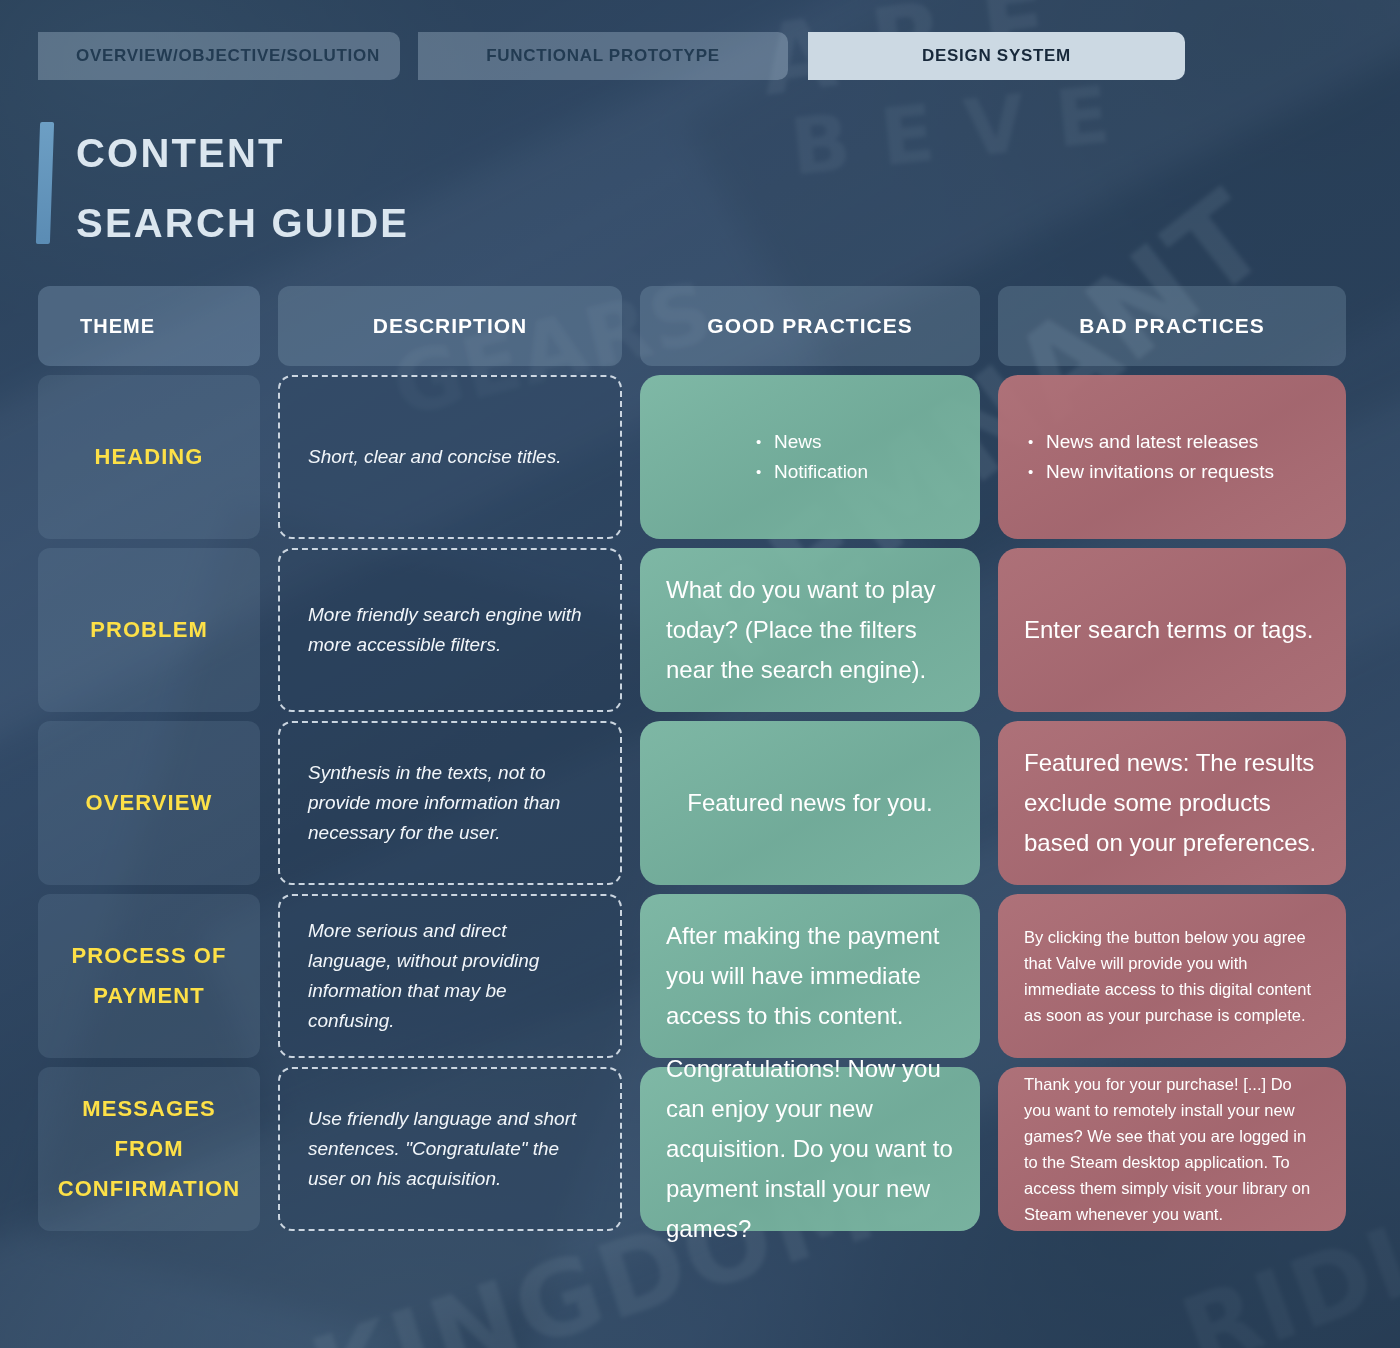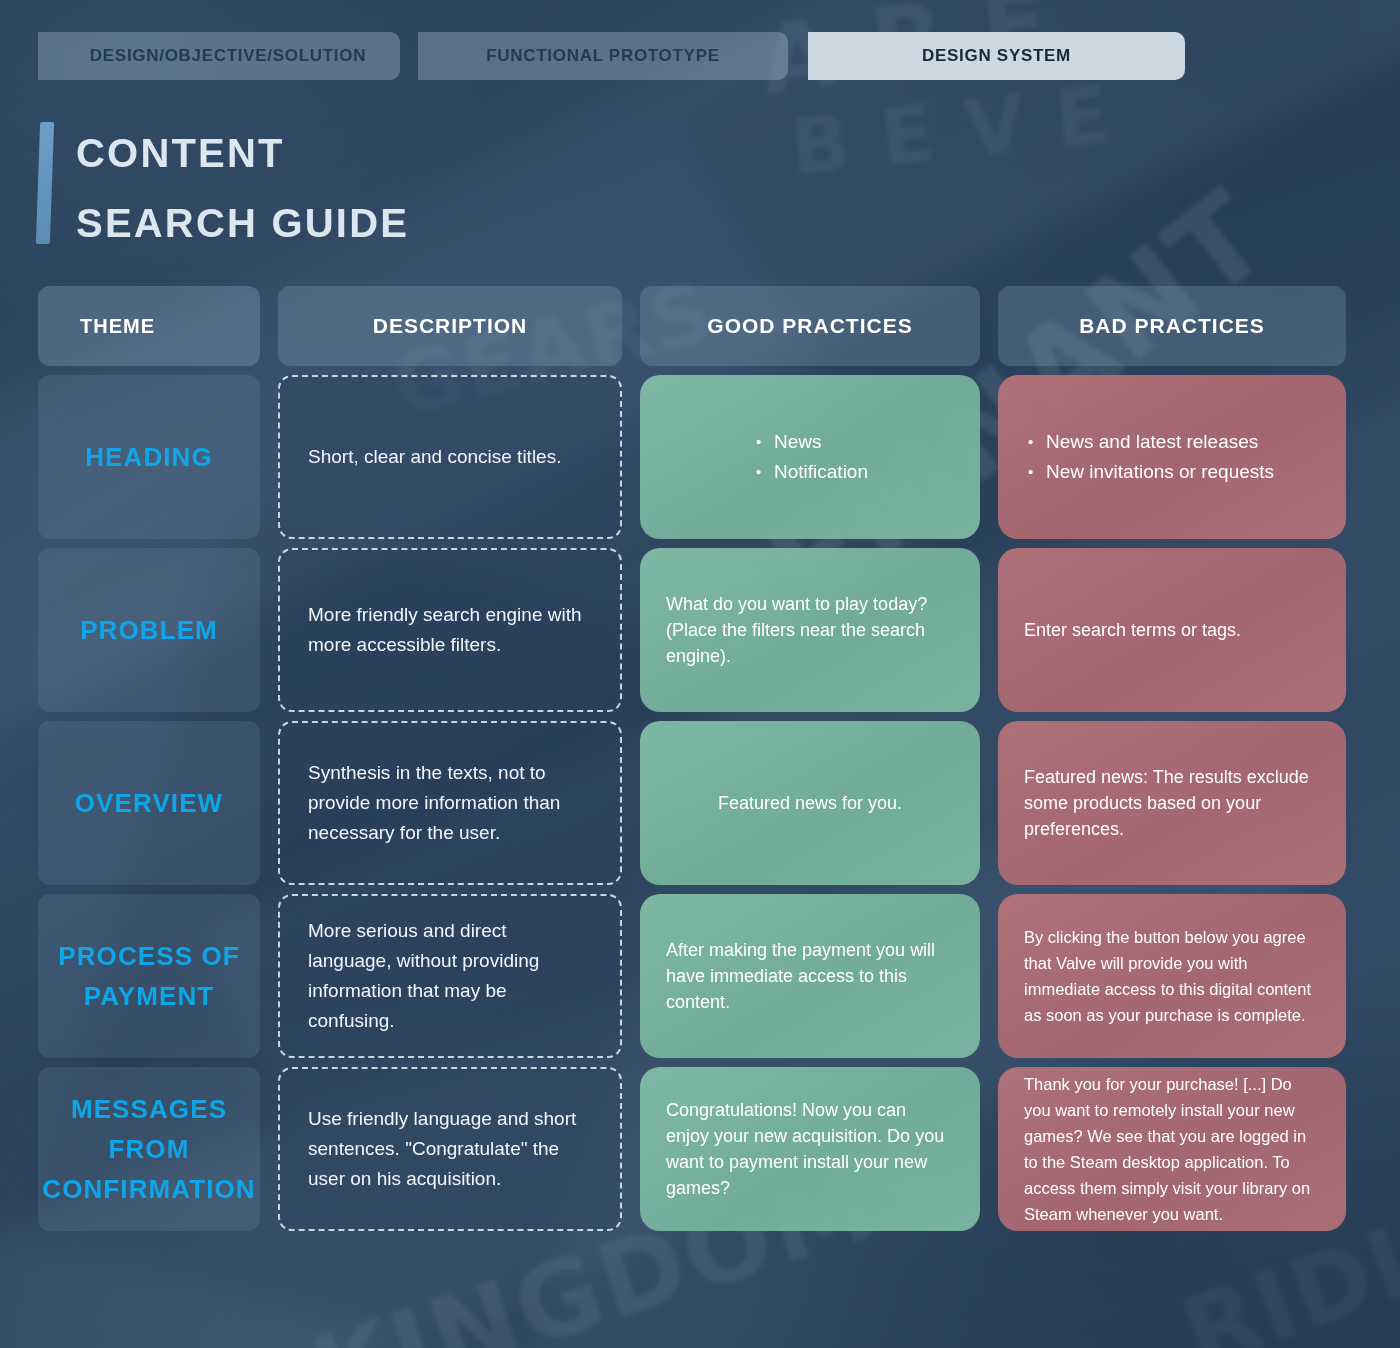--- a/index.html
+++ b/index.html
@@ -136,48 +136,48 @@
   .theme-cell {
     height: 164px;
     border-radius: 12px;
     background: rgba(160,192,220,.13);
     display: flex; flex-direction: column;
     align-items: center; justify-content: center;
     text-align: center;
     padding: 0 10px;
   }
   .theme-cell .t-line {
-    font-size: 26px; font-weight: 700; letter-spacing: 1.1px;
-    color: #0ea5e9; line-height: 40px;
+    font-size: 22px; font-weight: 700; letter-spacing: 1.1px;
+    color: #fde047; line-height: 40px;
   }
 
   
   .desc-cell {
     height: 164px;
     border-radius: 14px;
     border: 2px dashed rgba(232,240,247,.85);
     background: rgba(41,64,90,.30);
     padding: 22px 28px;
-    display: flex; align-items: center;
+    display: flex; align-items: center; font-style: italic;
   }
   .desc-cell p {
     font-size: 19px; line-height: 30px; color: #f2f6fa; font-weight: 400;
   }
 
   
   .card {
     height: 164px;
     border-radius: 20px;
     padding: 20px 26px;
     display: flex; align-items: center;
   }
   .card.good { background: linear-gradient(150deg, rgba(132,192,170,.93) 0%, rgba(118,178,157,.93) 55%, rgba(126,186,164,.93) 100%); }
   .card.bad  { background: linear-gradient(150deg, rgba(183,116,122,.93) 0%, rgba(172,105,112,.93) 55%, rgba(180,114,120,.93) 100%); }
 
-  .card p { font-size: 18px; line-height: 26px; color: #ffffff; width: 100%; }
+  .card p { font-size: 24px; line-height: 40px; color: #ffffff; width: 100%; }
   .card p.center { text-align: center; }
   .card p.small  { font-size: 16.5px; line-height: 26px; }
 
   .card ul { list-style: none; width: 100%; }
   .card ul li {
     font-size: 19px; line-height: 30px; color: #ffffff;
     padding-left: 22px; position: relative;
   }
   .card ul li::before {
     content: "\2022";
@@ -203,21 +203,21 @@
   <div class="bg-word w-remnant">REMNANT</div>
   <div class="bg-word w-kingdom">KINGDOMS</div>
   <div class="bg-word w-ridl">RIDL</div>
 
   <div class="bg-tone"></div>
 </div>
 
 <div class="page">
 
   <nav class="tabs">
-    <div class="tab inactive tab-1">DESIGN/OBJECTIVE/SOLUTION</div>
+    <div class="tab inactive tab-1">OVERVIEW/OBJECTIVE/SOLUTION</div>
     <div class="tab inactive tab-2">FUNCTIONAL PROTOTYPE</div>
     <div class="tab active   tab-3">DESIGN SYSTEM</div>
   </nav>
 
   <header class="title-wrap">
     <div class="title-bar"></div>
     <div class="title-lines">
       <div class="title-line">CONTENT</div>
       <div class="title-line">SEARCH GUIDE</div>
     </div>

